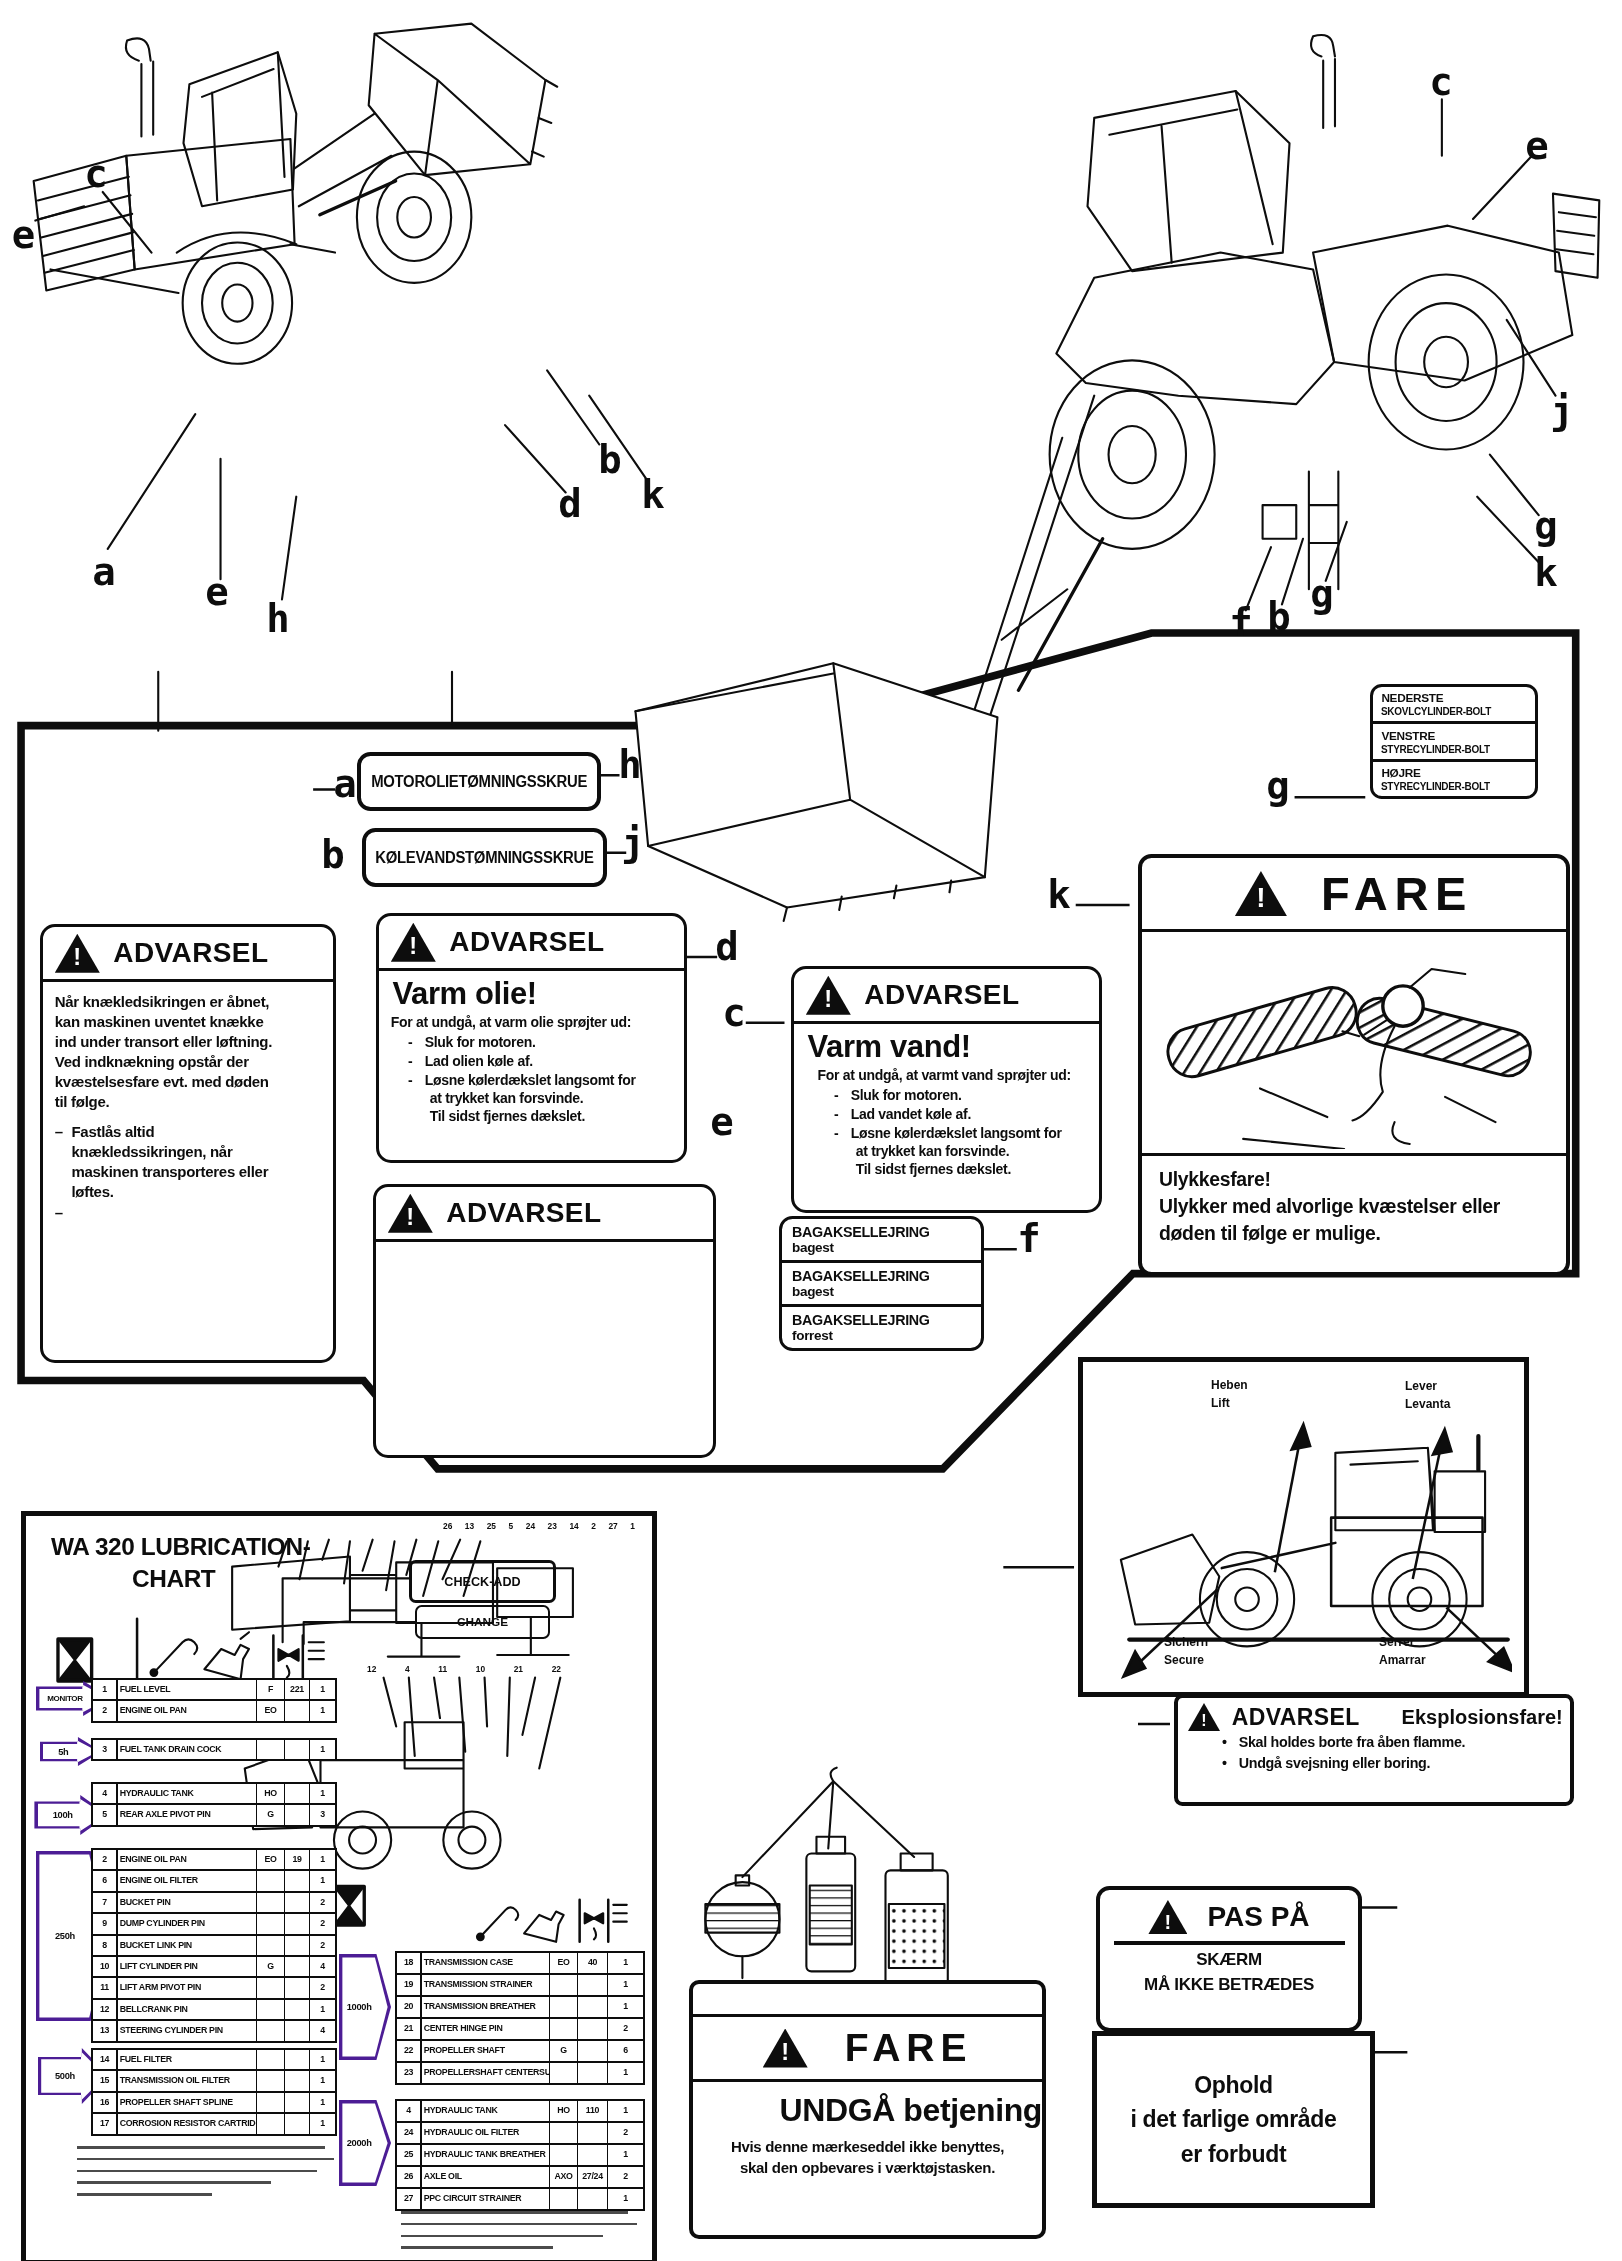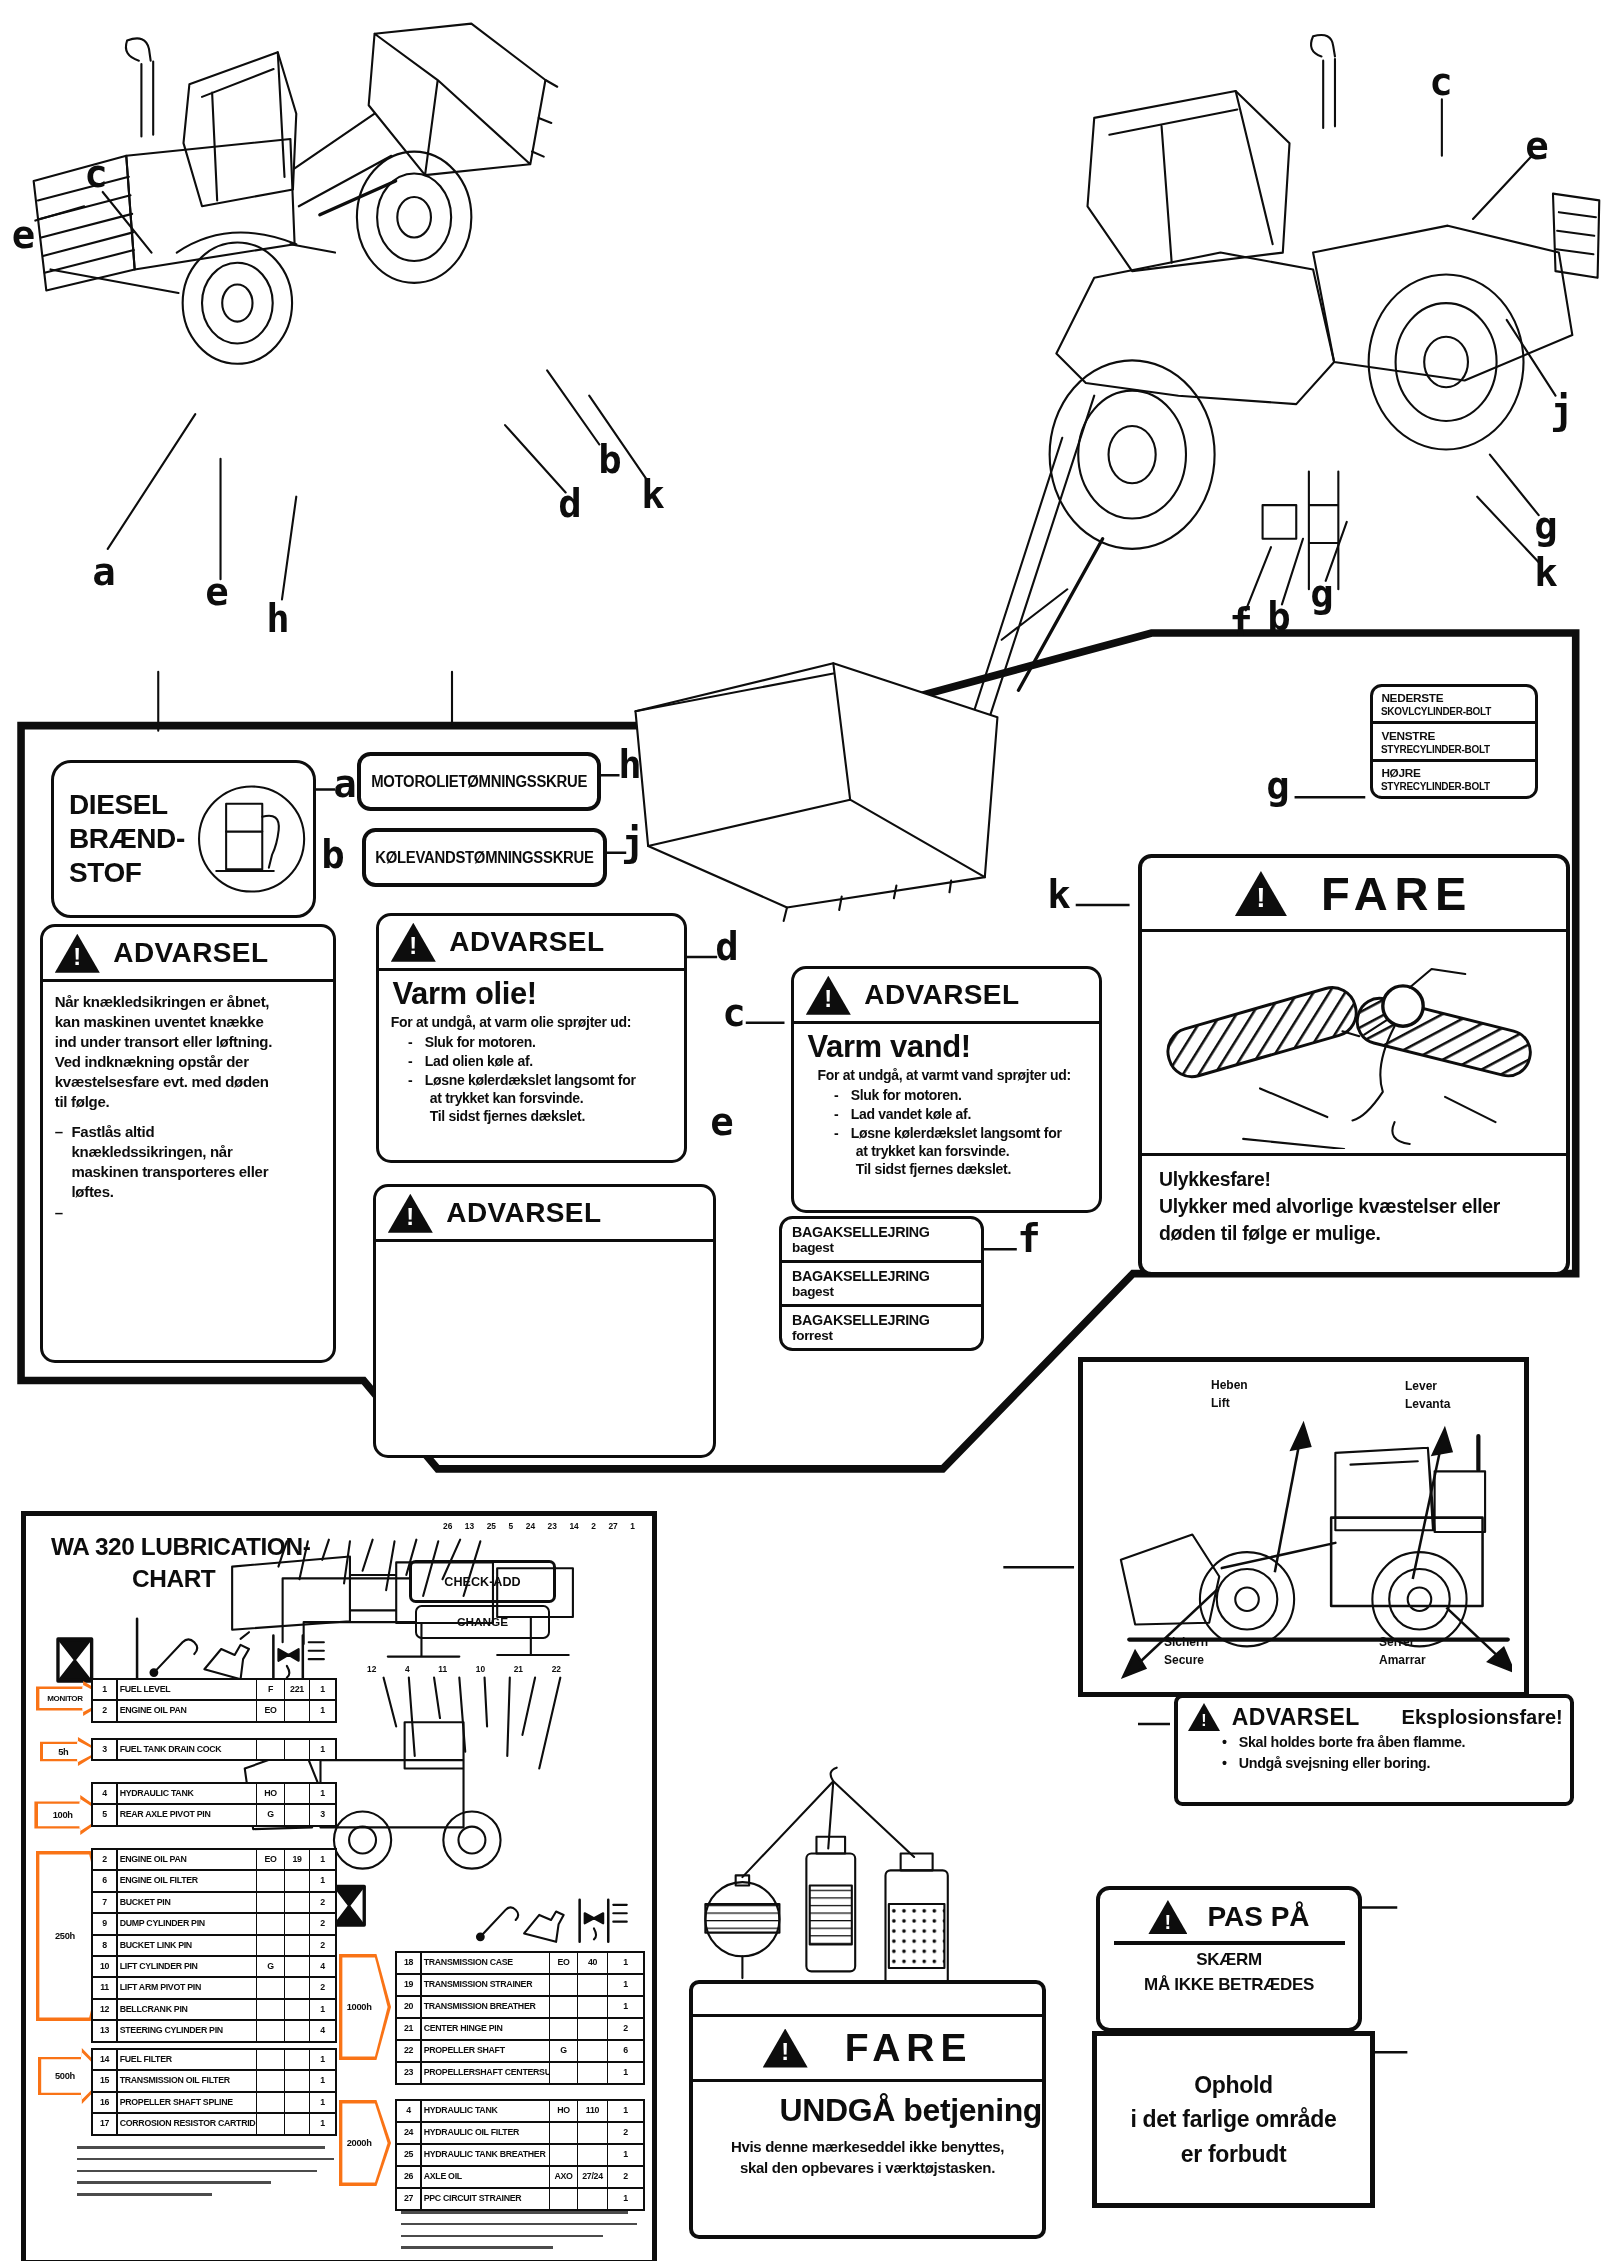--- a/index.html
+++ b/index.html
@@ -116,21 +116,21 @@
   .lub-row{display:grid;height:19.4px;border-bottom:2.5px solid #0d0d0d;}
   .gl .lub-row{grid-template-columns:25px 139px 28px 25px 1fr;width:242px;}
   .gr .lub-row{grid-template-columns:25px 128px 28px 30px 1fr;width:246px;}
   .gr .lub-row{height:20px;}
   .lub-row div{font-size:8.8px;font-weight:bold;line-height:13.5px;padding:0 1.7px;white-space:nowrap;
                overflow:hidden;letter-spacing:-0.3px;border-right:1.7px solid #0d0d0d;display:flex;align-items:center;}
   .lub-row div:last-child{border-right:none;justify-content:center;}
   .lub-row .c0{justify-content:center;border-right:2.5px solid #0d0d0d;}
   .lub-row .c2,.lub-row .c3{justify-content:center;}
 
-  .barrow{position:absolute;background:#f97316;}
+  .barrow{position:absolute;background:#4c1d95;}
   .ar-s{clip-path:polygon(0 16%,62% 16%,62% 0,100% 50%,62% 100%,62% 84%,0 84%);}
   .ar-t{clip-path:polygon(0 0,72% 0,100% 50%,72% 100%,0 100%);}
   .barrow .in{position:absolute;left:3.4px;top:3.4px;right:3.4px;bottom:3.4px;background:#fff;
               display:flex;align-items:center;justify-content:center;}
   .ar-s .in{clip-path:polygon(0 16%,62% 16%,62% 0,100% 50%,62% 100%,62% 84%,0 84%);}
   .ar-t .in{clip-path:polygon(0 0,72% 0,100% 50%,72% 100%,0 100%);text-align:right;}
   .barrow span{font-size:9.3px;font-weight:900;padding-right:26%;letter-spacing:-0.3px;}
 
   #ar-monitor{left:10px;top:165px;width:76px;height:35px;} #ar-monitor span{font-size:8px;}
   #ar-5h{left:13.5px;top:221px;width:62px;height:29px;}
@@ -228,34 +228,20 @@
       <path d="M52 214 v26"></path>
       <rect x="128" y="92" width="58" height="140" rx="6"></rect>
       <rect x="140" y="72" width="34" height="20"></rect>
       <rect x="132" y="130" width="50" height="70" fill="url(#hatch2)" stroke="#0d0d0d"></rect>
       <rect x="222" y="112" width="74" height="150" rx="6"></rect>
       <rect x="240" y="92" width="38" height="20"></rect>
       <rect x="226" y="152" width="66" height="76" fill="url(#dotsP)" stroke="#0d0d0d"></rect>
     </g>
   </svg>
 
-  <div class="diesel abs">
-    <div class="txt">
-      <div>DIESEL</div>
-      <div>BRÆND-</div>
-      <div>STOF</div>
-    </div>
-    <svg width="126" height="126" viewBox="0 0 150 150" style="margin-left:5px">
-      <circle cx="75" cy="75" r="64" class="ink" stroke-width="5"></circle>
-      <rect x="44" y="32" width="44" height="80" class="ink" stroke-width="5"></rect>
-      <line x1="44" y1="66" x2="88" y2="66" class="ink" stroke-width="5"></line>
-      <path d="M32 114 H102" class="ink" stroke-width="5"></path>
-      <path d="M88 48 q22 -6 20 16 q-2 18 -8 30 l-4 16" class="ink" stroke-width="5"></path>
-    </svg>
-  </div>
 
   <div class="pill" style="left:357px;top:752px;width:236px;height:51px;font-size:16px;">
     <span>MOTOROLIETØMNINGSSKRUE</span>
   </div>
   <div class="pill" style="left:362px;top:828px;width:237px;height:51px;font-size:16px;">
     <span>KØLEVANDSTØMNINGSSKRUE</span>
   </div>
 
   <div class="warn warn-b">
     <div class="warn-h">

